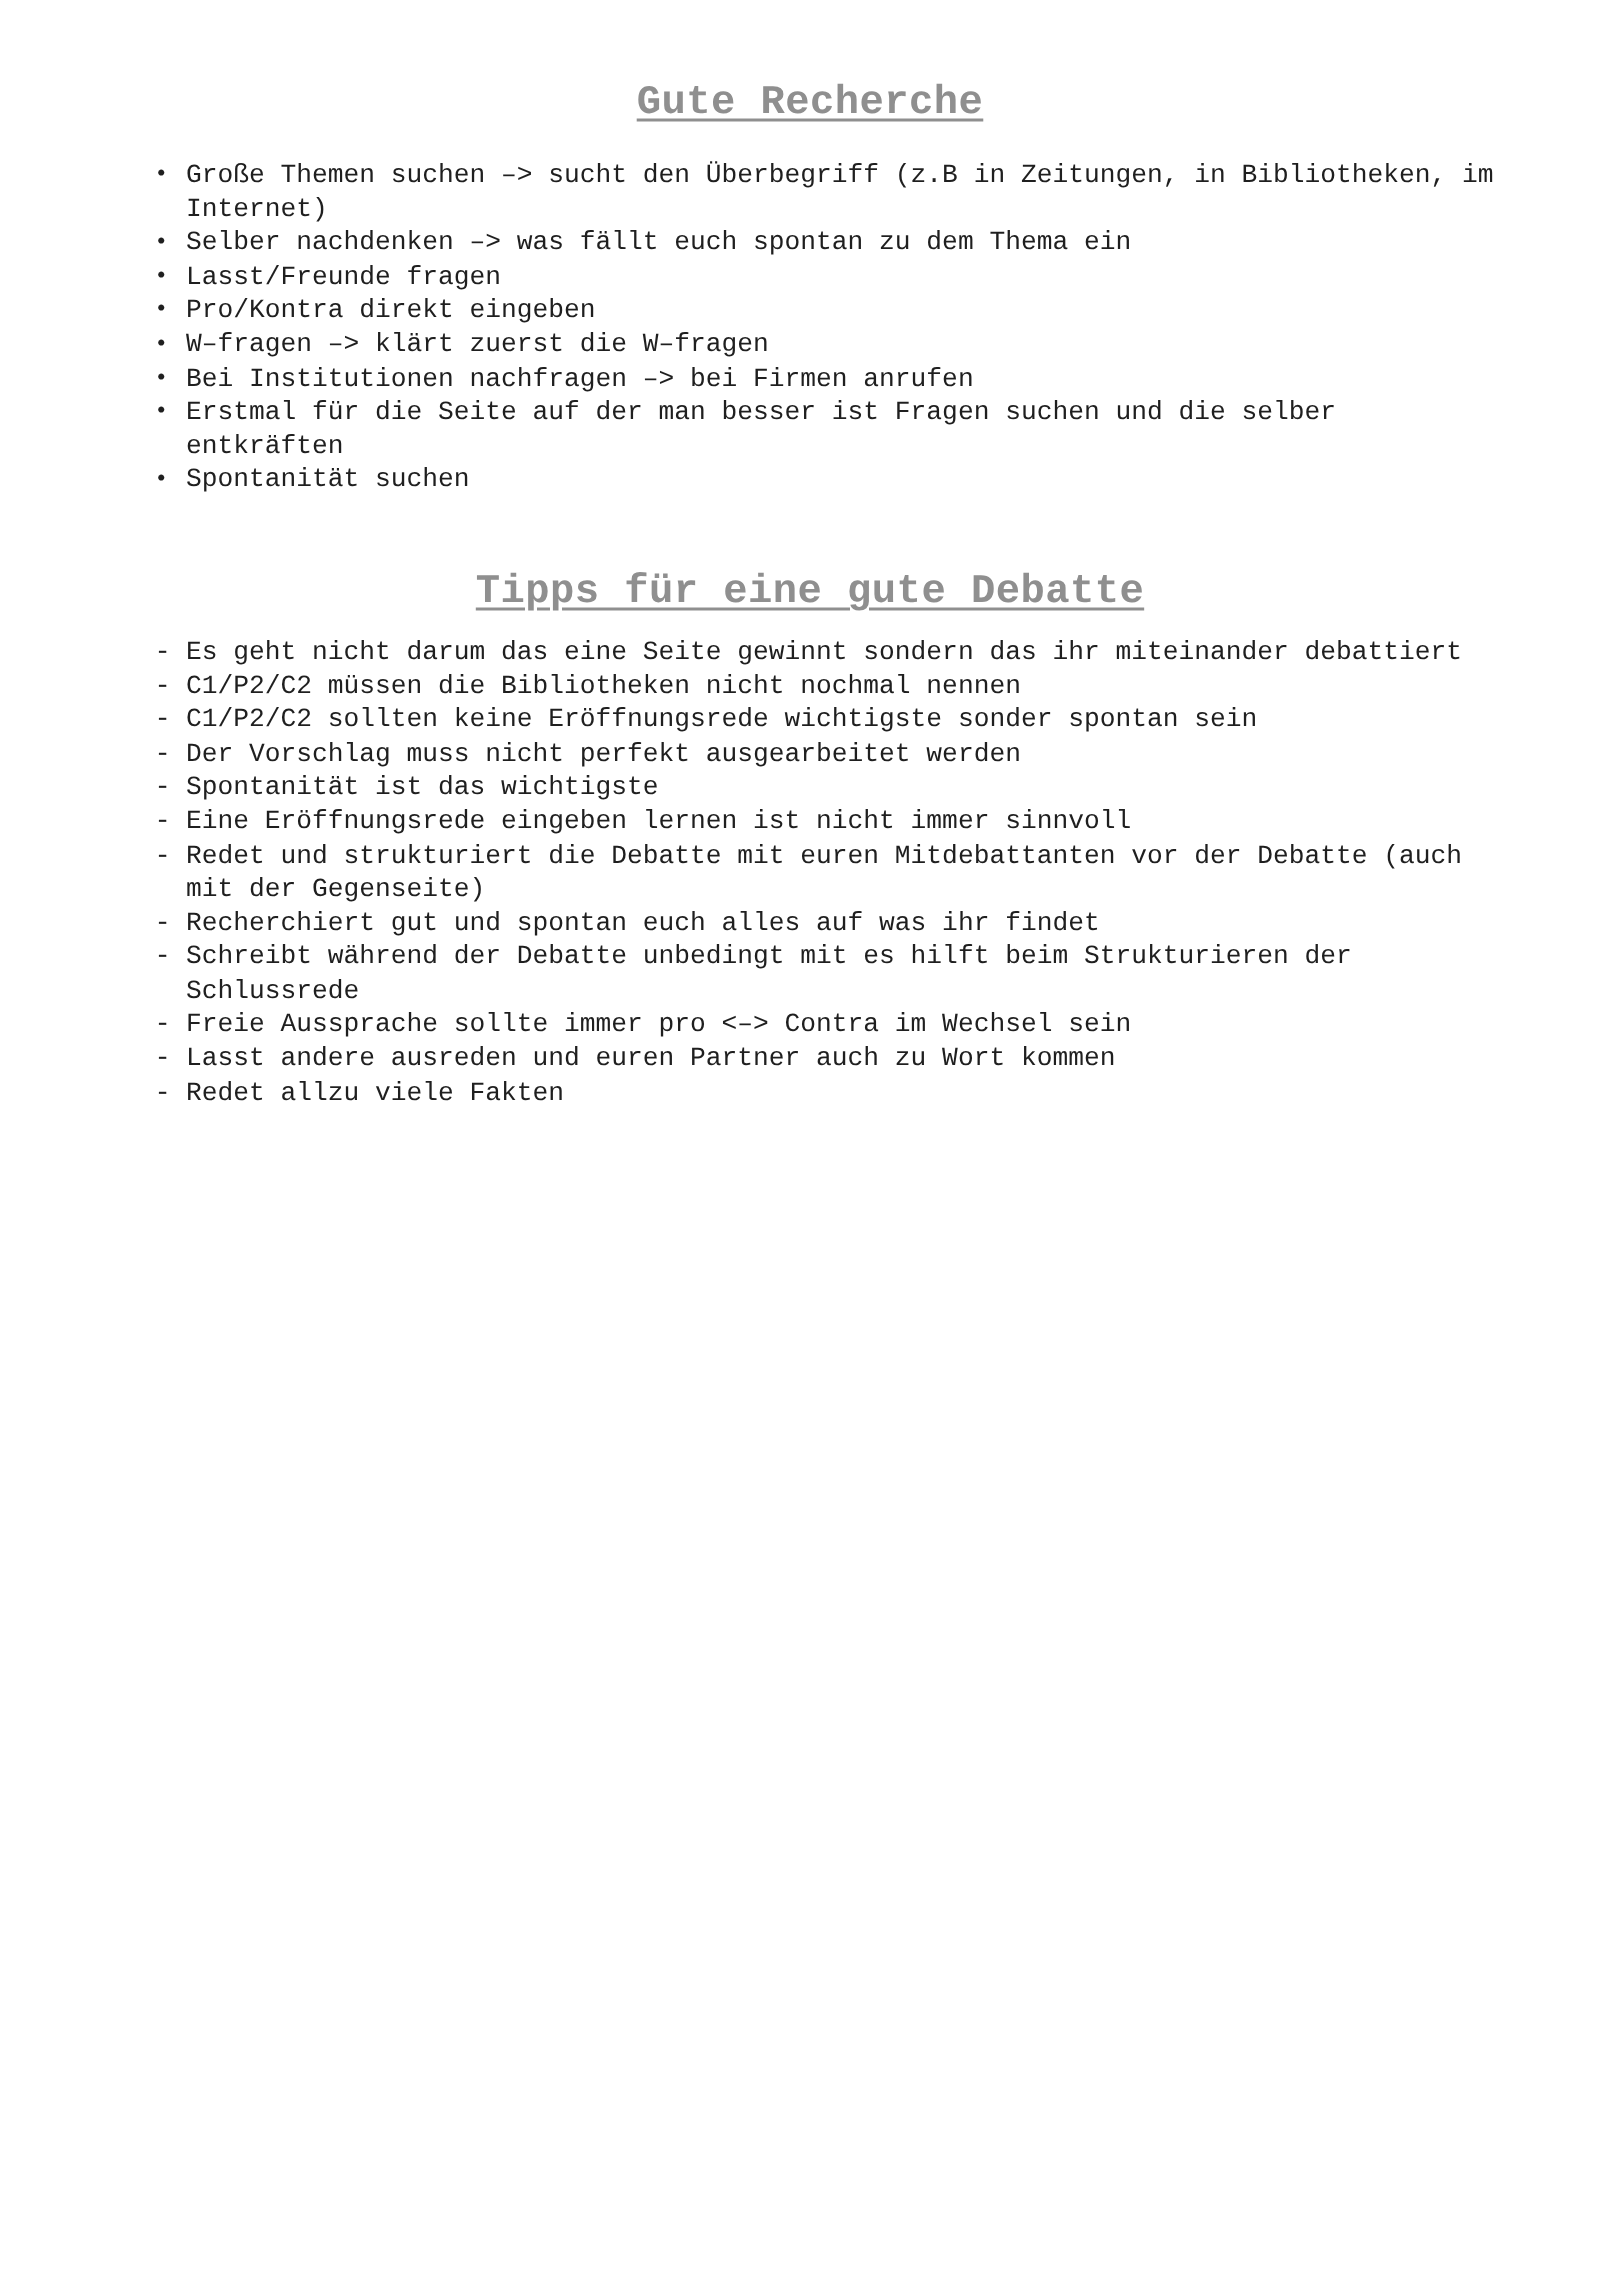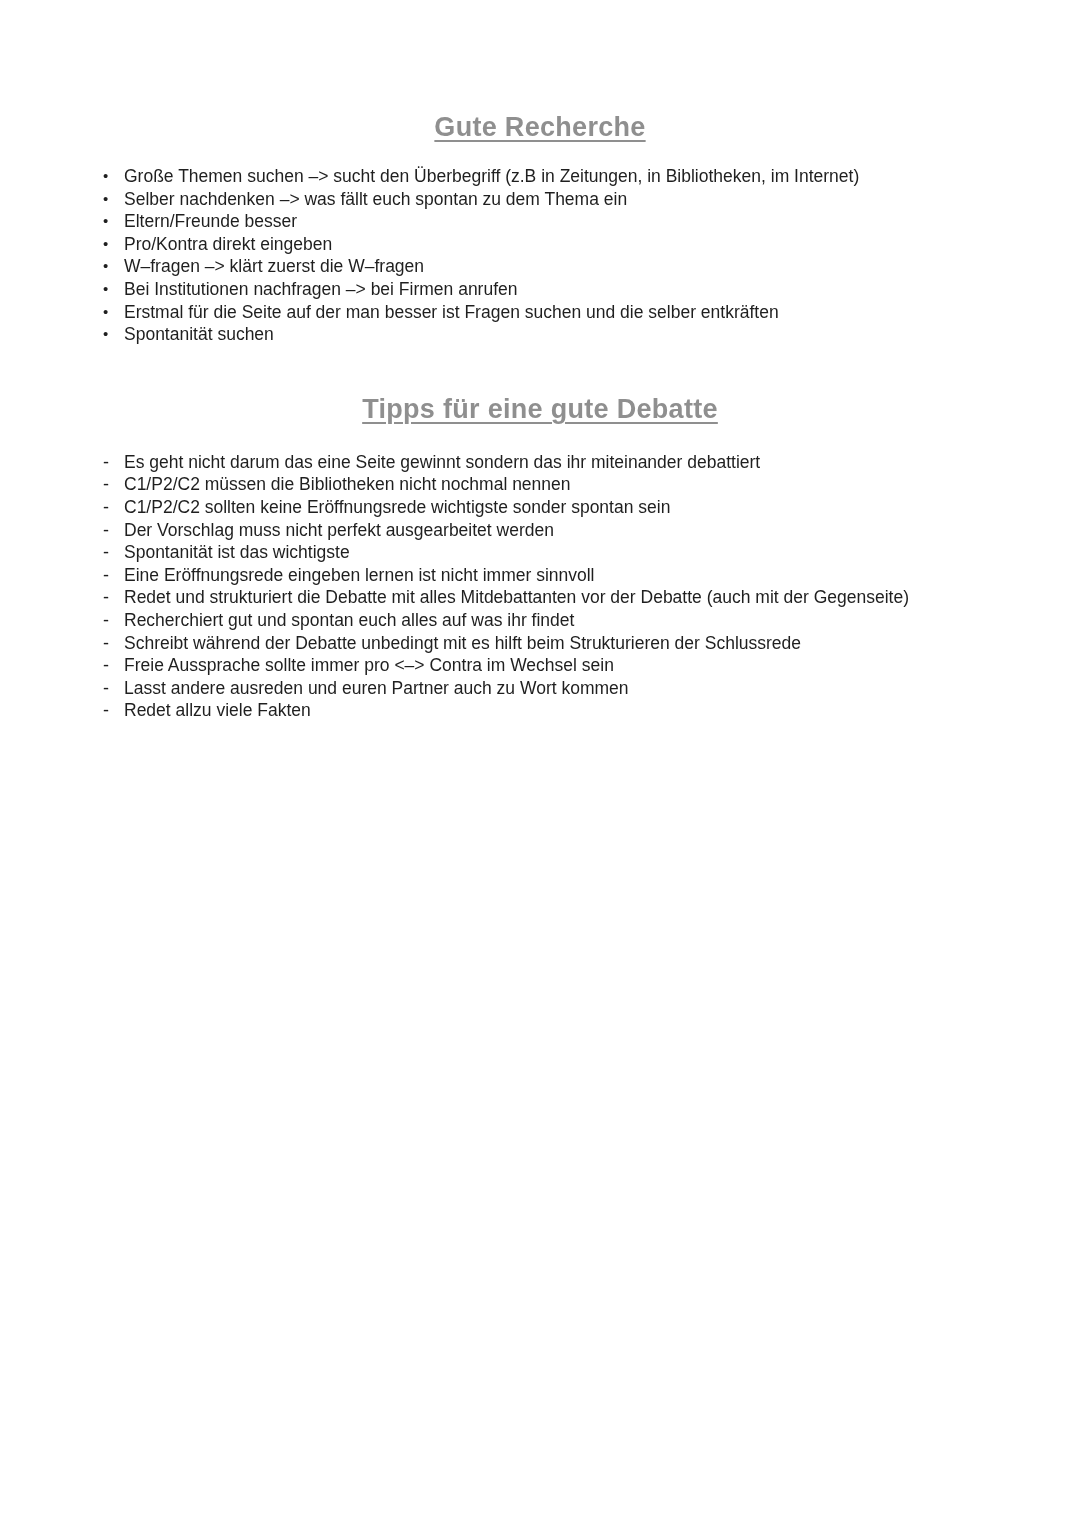--- a/index.html
+++ b/index.html
@@ -13,36 +13,37 @@
     overflow: hidden;
     font-family: "Liberation Sans", sans-serif;
     color: #1f1f1f;
   }
   .page {
     position: relative;
     width: 1080px;
     height: 1157px;
     background: #ffffff;
     box-sizing: border-box;
-    padding-top: 112px;
+    padding-top: 54px;
+    font-family: Liberation Mono, monospace;
   }
   .section-title {
     text-align: center;
     font-size: 27px;
     font-weight: bold;
     color: #8f8f8f;
     text-decoration: underline;
     text-underline-offset: 4px;
     text-decoration-thickness: 2px;
     margin: 0 0 24px 0;
     letter-spacing: 0.3px;
   }
   .section-recherche .section-title { margin-bottom: 22px; }
   .section-debatte { margin-top: 48px; }
-  .section-debatte .section-title { margin-bottom: 26px; }
+  .section-debatte .section-title { margin-bottom: 14px; }
   ul.note-list {
     list-style: none;
     margin: 0;
     padding: 0 0 0 103px;
     max-width: 1000px;
   }
   ul.note-list li {
     display: flex;
     align-items: flex-start;
     font-size: 17.5px;
@@ -77,21 +78,21 @@
           <span class="item-text">Große Themen suchen –&gt; sucht den Überbegriff (z.B in Zeitungen, in Bibliotheken, im Internet)</span>
         </li>
 
         <li>
           <span class="marker">•</span>
           <span class="item-text">Selber nachdenken –&gt; was fällt euch spontan zu dem Thema ein</span>
         </li>
 
         <li>
           <span class="marker">•</span>
-          <span class="item-text">Eltern/Freunde besser</span>
+          <span class="item-text">Lasst/Freunde fragen</span>
         </li>
 
         <li>
           <span class="marker">•</span>
           <span class="item-text">Pro/Kontra direkt eingeben</span>
         </li>
 
         <li>
           <span class="marker">•</span>
           <span class="item-text">W–fragen –&gt; klärt zuerst die W–fragen</span>
@@ -143,21 +144,21 @@
           <span class="item-text">Spontanität ist das wichtigste</span>
         </li>
 
         <li>
           <span class="marker">-</span>
           <span class="item-text">Eine Eröffnungsrede eingeben lernen ist nicht immer sinnvoll</span>
         </li>
 
         <li>
           <span class="marker">-</span>
-          <span class="item-text">Redet und strukturiert die Debatte mit alles Mitdebattanten vor der Debatte  (auch mit der Gegenseite)</span>
+          <span class="item-text">Redet und strukturiert die Debatte mit euren Mitdebattanten vor der Debatte  (auch mit der Gegenseite)</span>
         </li>
 
         <li>
           <span class="marker">-</span>
           <span class="item-text">Recherchiert gut und spontan euch alles auf was ihr findet</span>
         </li>
 
         <li>
           <span class="marker">-</span>
           <span class="item-text">Schreibt während der Debatte unbedingt mit es hilft beim Strukturieren der Schlussrede</span>

